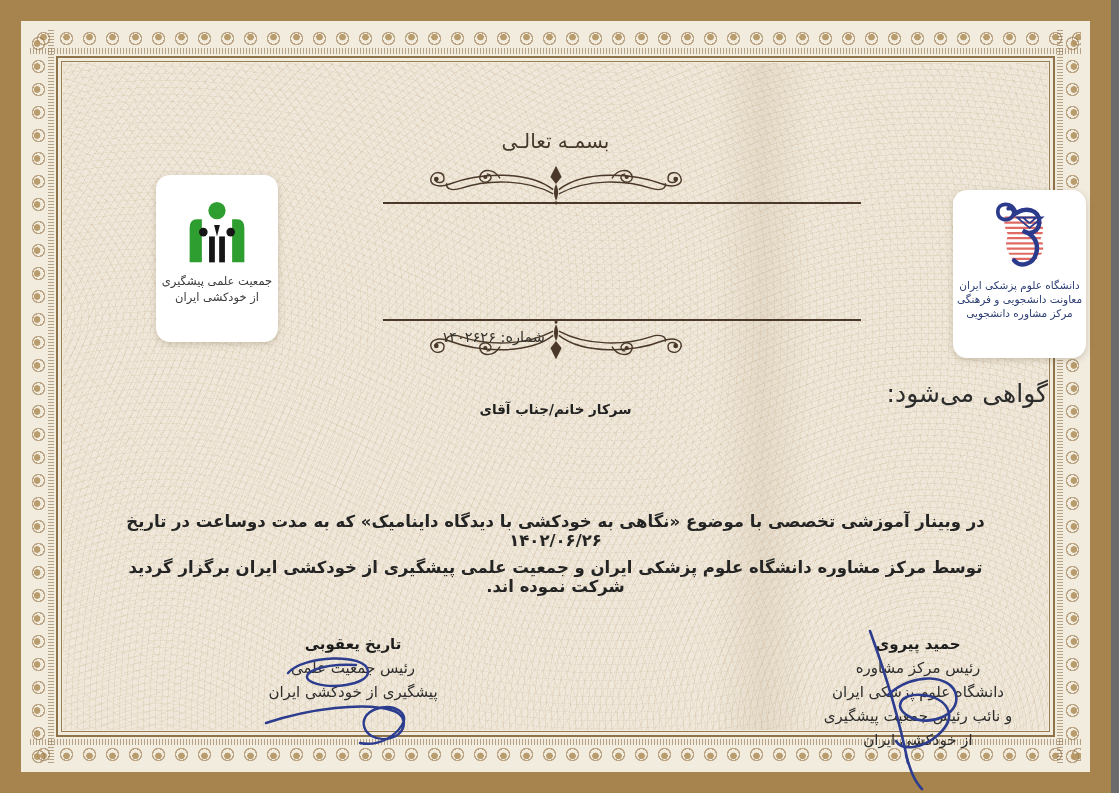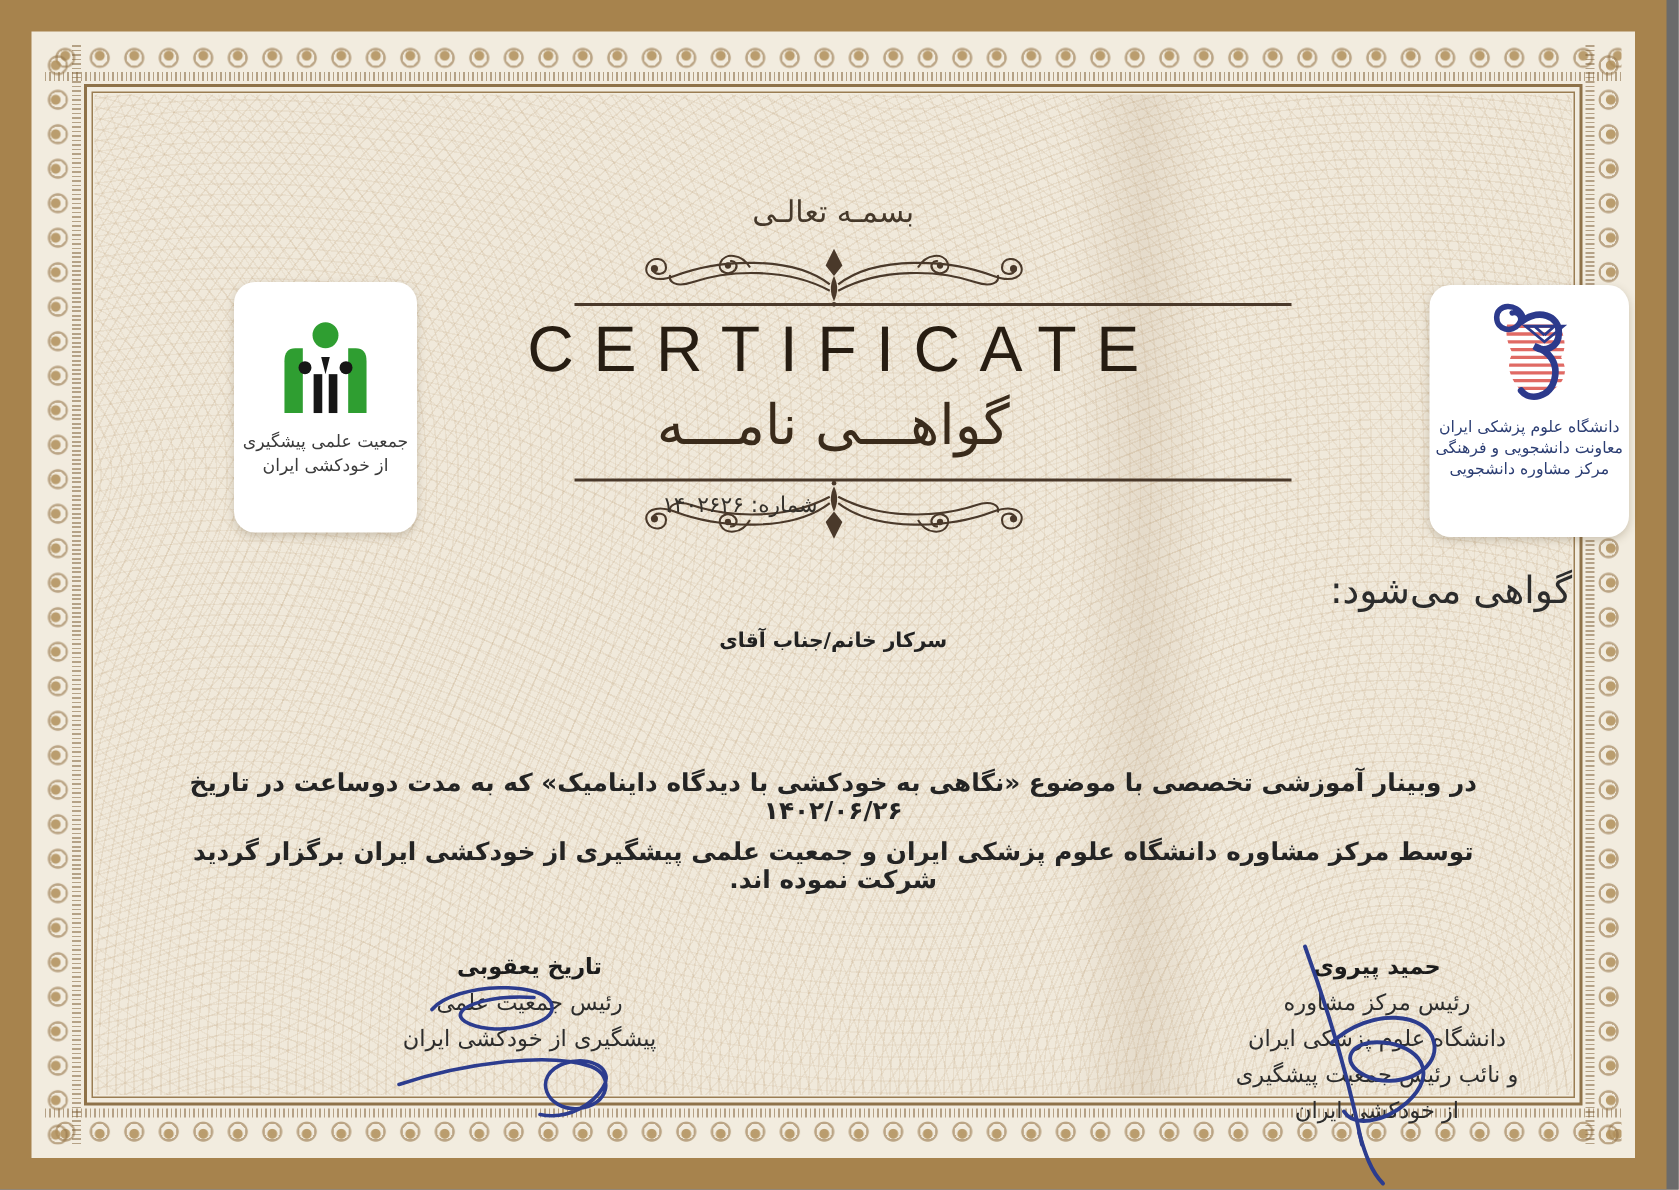--- a/index.html
+++ b/index.html
@@ -62,32 +62,32 @@
     top:146px;font-family:"Liberation Sans",sans-serif;
     font-size:43px;letter-spacing:13px;color:#271d12;font-weight:500;
     text-indent:13px;
   }
   .title-fa{top:199px;font-size:37px;color:#3a2b1b;}
   .meta{
     top:259px;left:300px;width:182px;direction:rtl;text-align:right;
     font-size:14.5px;color:#35312b;line-height:30px;
   }
   .certify{top:316px;font-size:25px;color:#2c2c2c;direction:rtl;text-align:right;}
-  .salutation{top:356px;font-size:13.5px;font-weight:700;color:#222;direction:rtl;}
+  .salutation{top:338px;font-size:13.5px;font-weight:700;color:#222;direction:rtl;}
   .recipient{top:385px;font-size:21px;font-weight:700;color:#1d1d1d;direction:rtl;}
   .bodyline{left:60px;right:60px;text-align:center;direction:rtl;font-size:16.5px;font-weight:700;color:#242424;}
   .body1{top:449px;}
   .body2{top:495px;}
   
   .logo-card{
     position:absolute;background:#fff;border-radius:14px;
     box-shadow:0 2px 6px rgba(90,70,40,.25);
     display:flex;flex-direction:column;align-items:center;justify-content:flex-start;
   }
-  .logo-left{left:93px;top:125px;width:122px;height:142px;padding-top:25px;}
+  .logo-left{left:93px;top:112px;width:122px;height:142px;padding-top:25px;}
   .logo-right{left:890px;top:127px;width:133px;height:160px;padding-top:8px;}
   .logo-caption{direction:rtl;text-align:center;line-height:1.35;}
   .logo-left .logo-caption{font-size:11.5px;color:#3c3c3c;margin-top:4px;}
   .logo-right .logo-caption{font-size:10.5px;color:#2c3e73;margin-top:4px;}
   
   .sig-block{position:absolute;width:280px;text-align:center;direction:rtl;color:#2d2d2d;}
   .sig-left{left:150px;top:572px;}
   .sig-right{left:715px;top:572px;}
   .sig-name{font-size:15px;font-weight:700;color:#1c1c1c;margin-bottom:3px;}
   .sig-role{font-size:15px;line-height:24px;}
@@ -131,22 +131,20 @@
           <path d="M150,22 C142,8 126,8 122,17 C118,26 130,31 136,24 C139,20 136,15 131,16"></path>
         </g>
         <g fill="#4a392a" transform="translate(460,0) scale(-1,1)">
           <circle cx="59" cy="23" r="3.4"></circle>
           <circle cx="129" cy="20" r="3"></circle>
         </g>
       </svg>
     </div>
 
     <div class="abs rule rule1"></div>
-    <div class="abs ctr title-en">CERTIFICATE</div>
-    <div class="abs ctr title-fa">گواهـــی نامـــه</div>
     <div class="abs rule rule2"></div>
 
     <div class="abs flourish-bottom">
       <svg width="440" height="42" viewBox="0 0 460 60">
         <g stroke="#4a392a" fill="none" stroke-width="2">
           <path d="M226,38 C190,10 120,14 78,30 C60,37 48,30 52,20 C56,11 70,12 70,22 C70,29 60,30 57,24"></path>
           <path d="M226,44 C185,22 130,24 95,36 C80,41 72,36 74,29"></path>
           <path d="M150,22 C142,8 126,8 122,17 C118,26 130,31 136,24 C139,20 136,15 131,16"></path>
         </g>
         <g fill="#4a392a">

